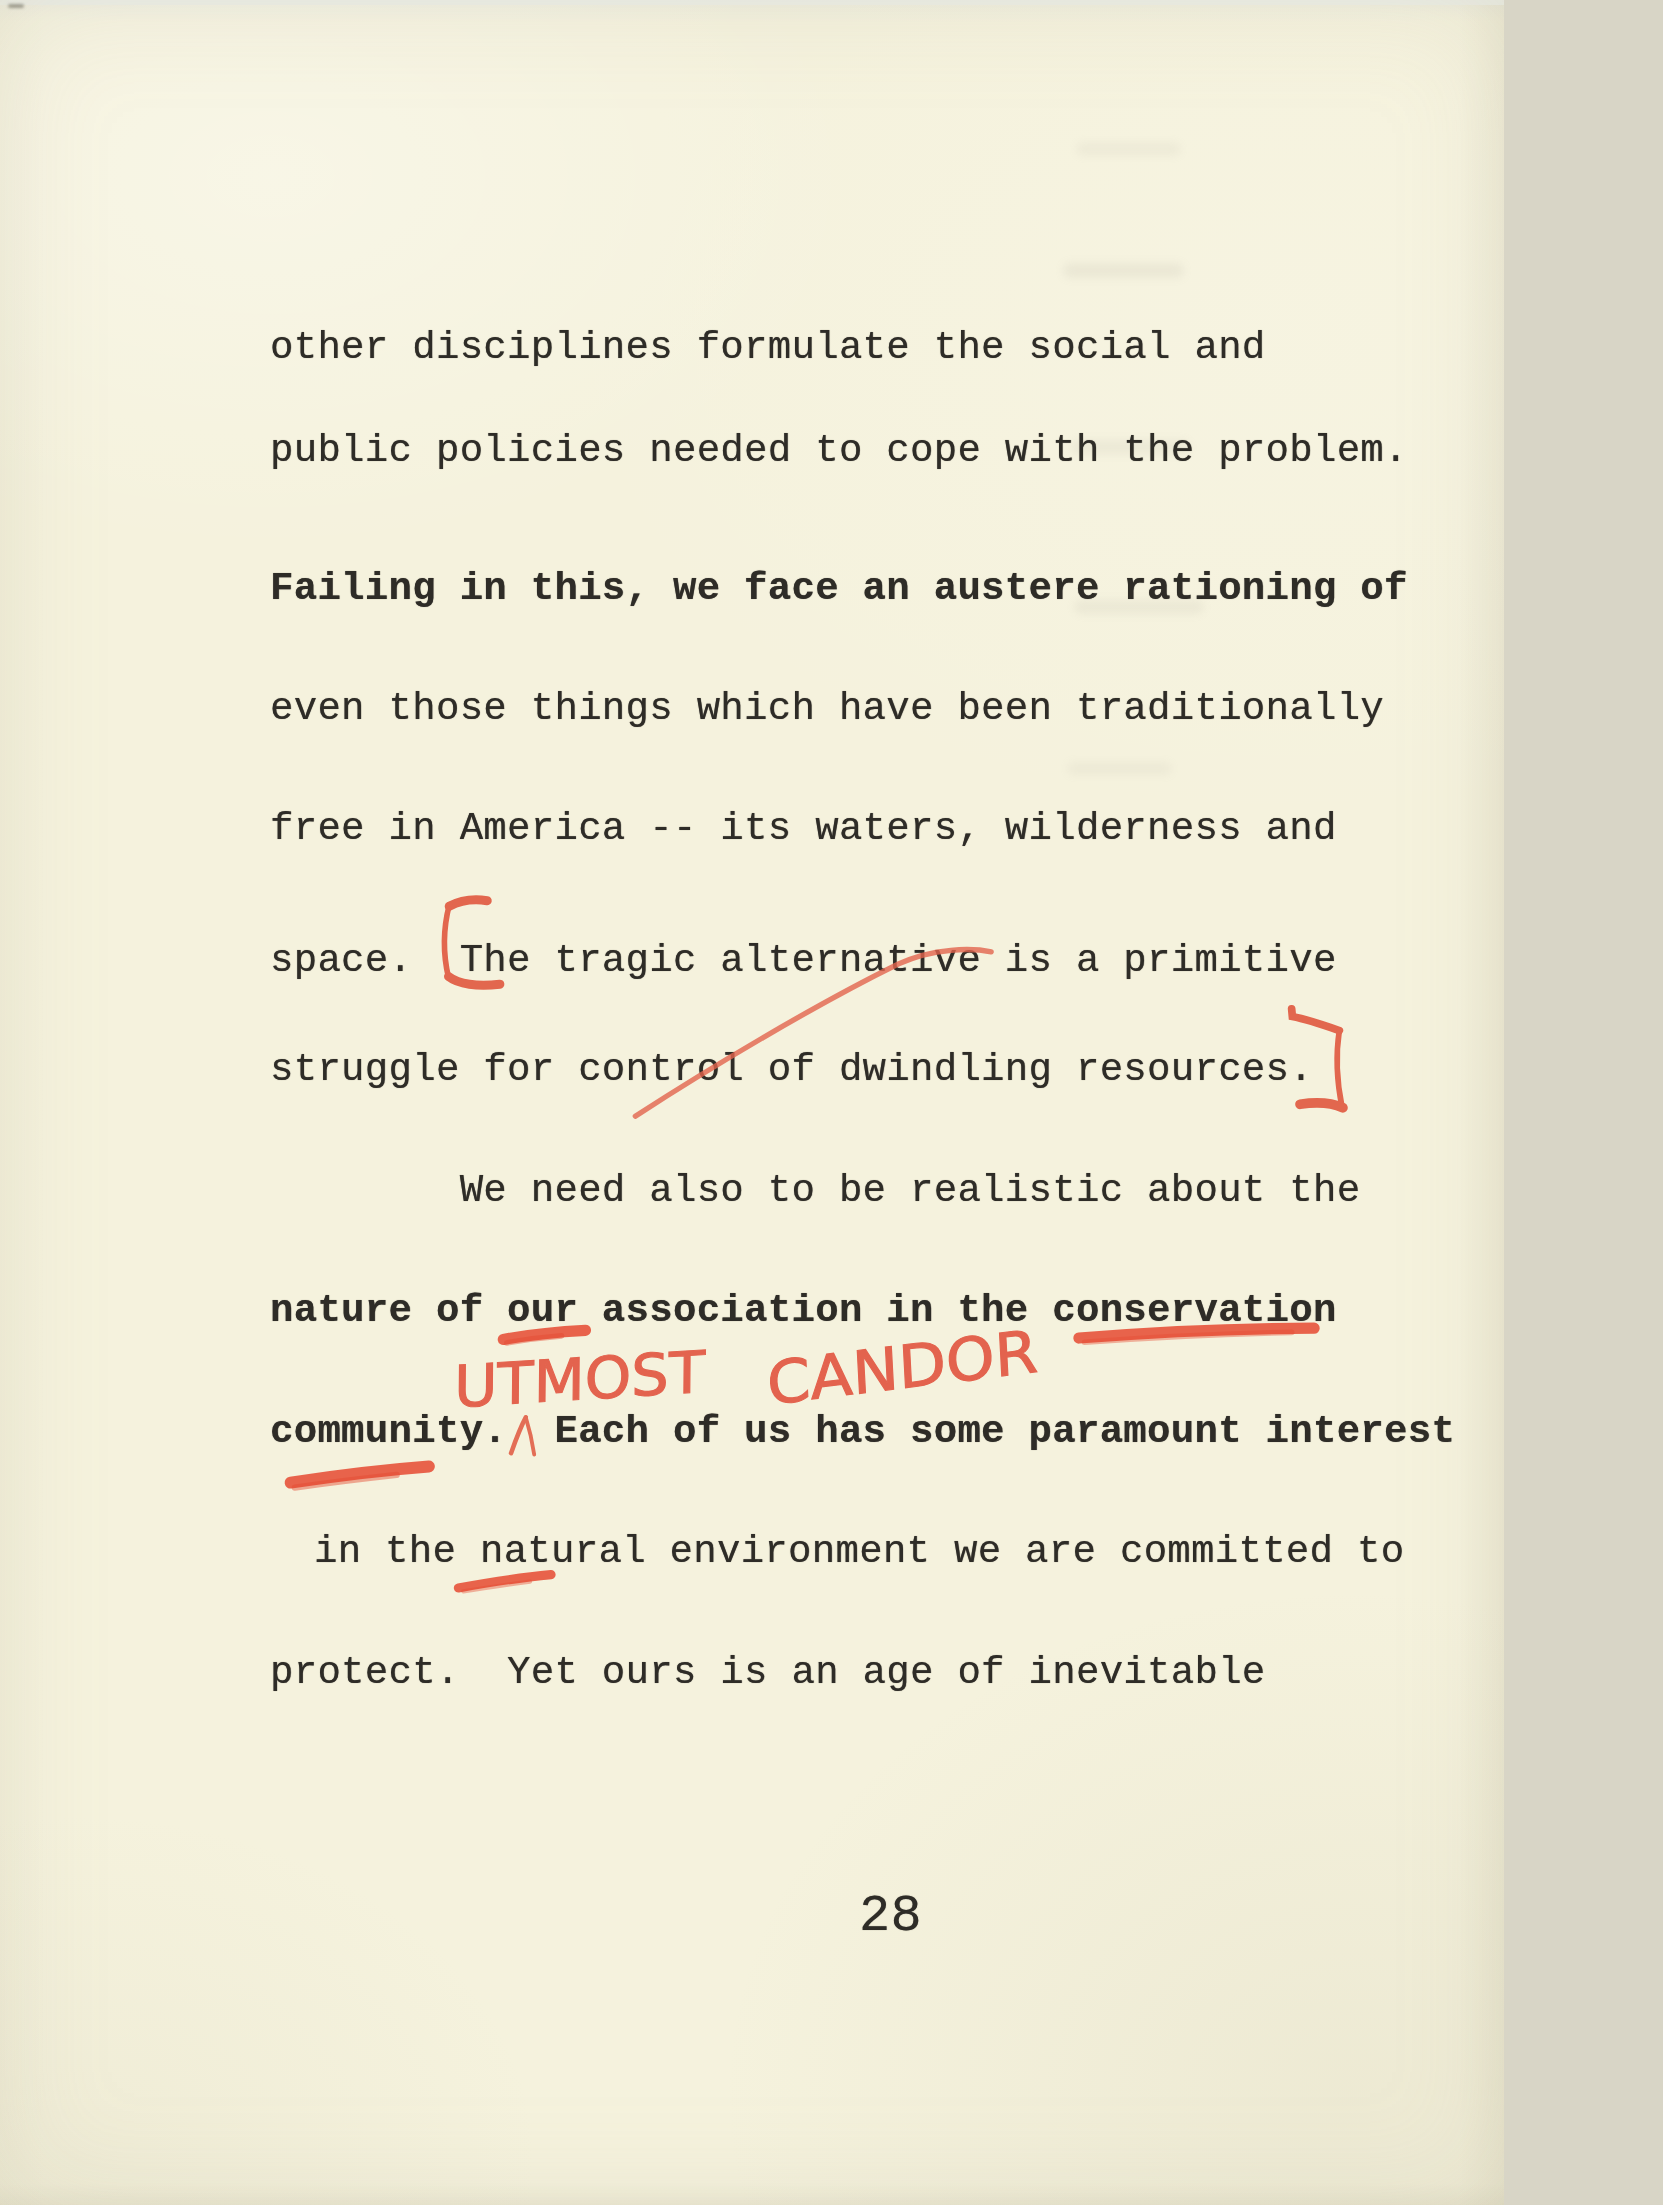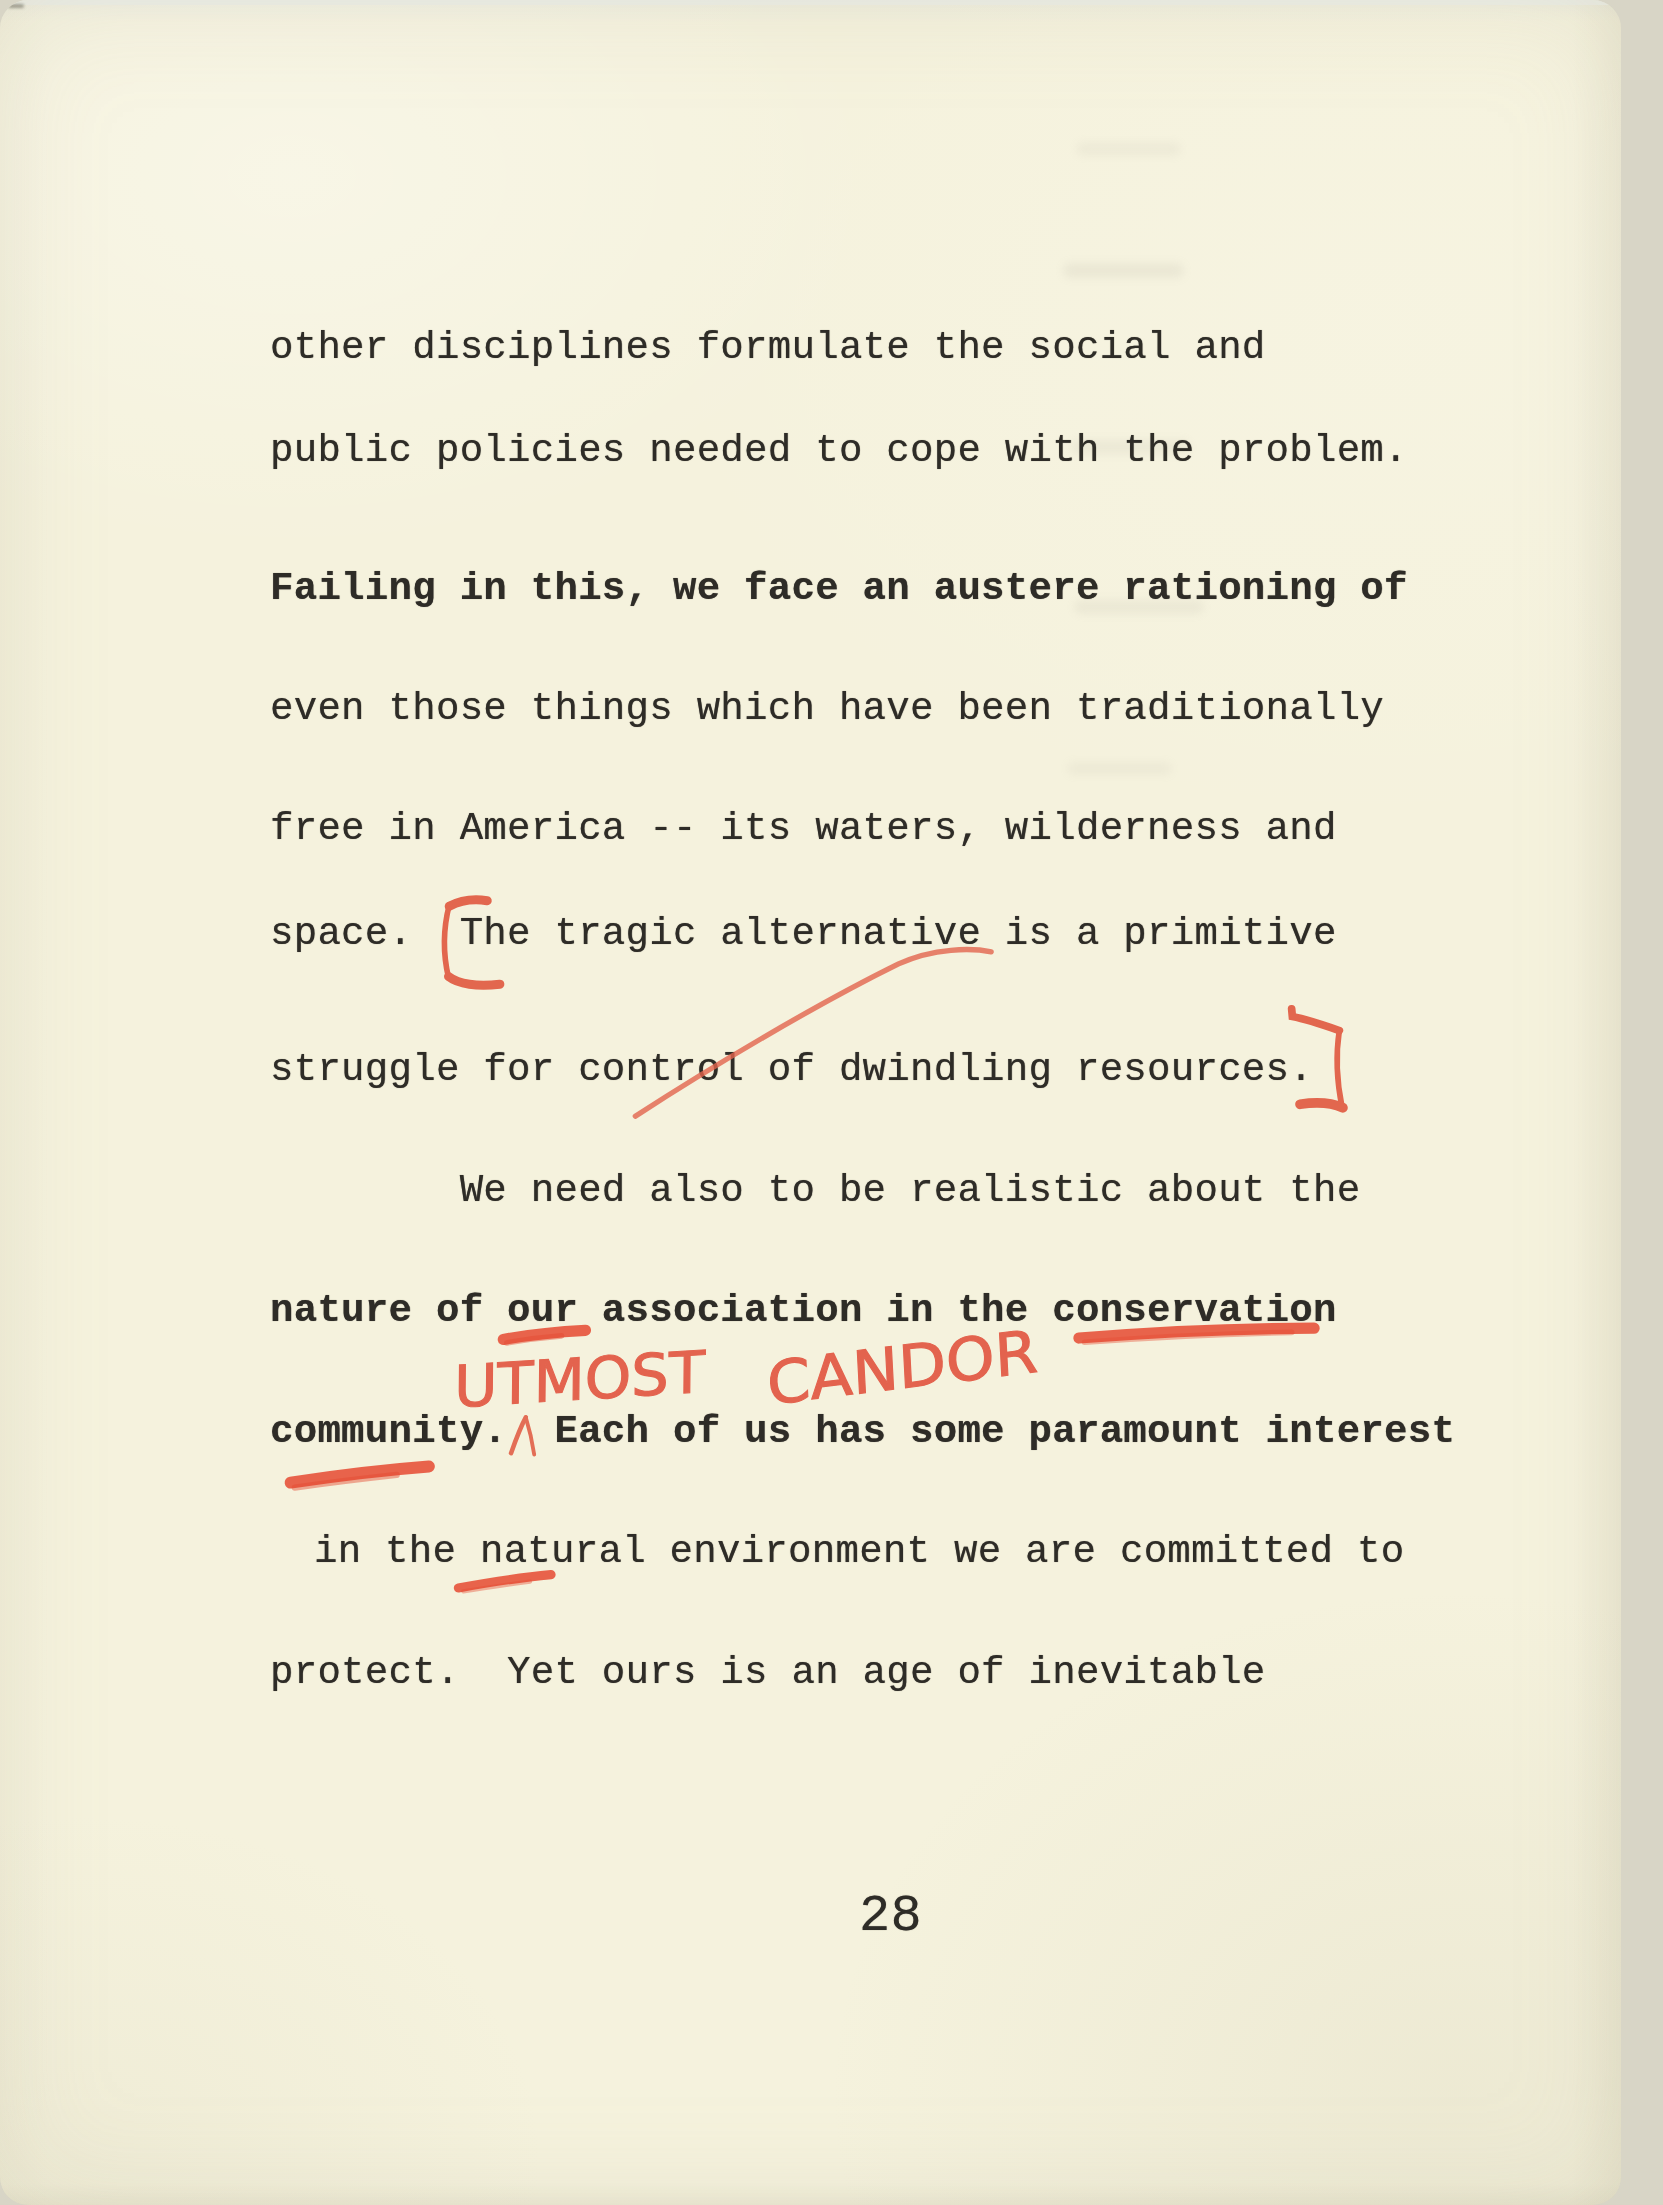--- a/index.html
+++ b/index.html
@@ -1,30 +1,29 @@
 <!DOCTYPE html>
 <html style="font-size:11.2px"><head>
 <meta charset="utf-8">
 <style>
   html, body { margin: 0; padding: 0; background: #d8d5c6; }
   .page {
     position: relative;
-    width: 1621px;
+    width: 1504px;
     height: 2205px;
     background-color: #f5f2dd;
     background-image:
       radial-gradient(ellipse 983px 632px at 18% 8%,  rgba(255,255,252,0.30), rgba(255,255,252,0) 60%),
       radial-gradient(ellipse 1123px 772px at 85% 15%, rgba(250,248,235,0.25), rgba(250,248,235,0) 65%),
       radial-gradient(ellipse 1053px 843px at 90% 95%, rgba(196,190,160,0.16), rgba(196,190,160,0) 60%),
       radial-gradient(ellipse 843px 632px at 5% 98%,  rgba(205,200,172,0.14), rgba(205,200,172,0) 55%),
       linear-gradient(90deg, rgba(220,215,190,0.10) 0%, rgba(220,215,190,0) 3%, rgba(220,215,190,0) 97%, rgba(205,200,175,0.22) 100%),
       linear-gradient(180deg, rgba(228,230,222,0.5) 0%, rgba(228,230,222,0) 1%, rgba(228,230,222,0) 99%, rgba(210,206,182,0.25) 100%);
     overflow: hidden;
     font-family: "Liberation Mono", "DejaVu Sans Mono", monospace;
-    border-radius: 28px;
   }
   .vignette {
     position: absolute; inset: 0; pointer-events: none;
     box-shadow: inset 0 0 112px rgba(170,165,140,0.18);
   }
   .scan-edge-top {
     position: absolute; left: 0; top: 0; width: 100%; height: 4.9px;
     background: #eceee8; opacity: 0.85;
   }
   .typed-line {
@@ -77,21 +76,21 @@
   <div class="ghost-smudge" style="left:1071px; top:440px;  width:119px; height:14px; opacity:0.13;"></div>
   <div class="ghost-smudge" style="left:1074px; top:600px;  width:130px; height:14px; opacity:0.13;"></div>
   <div class="ghost-smudge" style="left:1067px; top:762px; width:105px; height:12.6px; opacity:0.10;"></div>
 
   <div>
       <div class="typed-line" style="top: 329px;">other disciplines formulate the social and</div>
       <div class="typed-line" style="top: 432px;">public policies needed to cope with the problem.</div>
       <div class="typed-line" style="top: 570px; font-weight: bold;">Failing in this, we face an austere rationing of</div>
       <div class="typed-line" style="top: 690px;">even those things which have been traditionally</div>
       <div class="typed-line" style="top: 810px;">free in America -- its waters, wilderness and</div>
-      <div class="typed-line" style="top: 915px;">space.  The tragic alternative is a primitive</div>
+      <div class="typed-line" style="top: 942px;">space.  The tragic alternative is a primitive</div>
       <div class="typed-line" style="top: 1051px;">struggle for control of dwindling resources.</div>
       <div class="typed-line" style="top: 1172px;">        We need also to be realistic about the</div>
       <div class="typed-line" style="top: 1292px; font-weight: bold;">nature of our association in the conservation</div>
       <div class="typed-line" style="top: 1413px; font-weight: bold;">community.  Each of us has some paramount interest</div>
       <div class="typed-line" style="top: 1533px; margin-left: 44px;">in the natural environment we are committed to</div>
       <div class="typed-line" style="top: 1654px;">protect.  Yet ours is an age of inevitable</div>
     </div>
 
   <div class="page-number">28</div>
 

